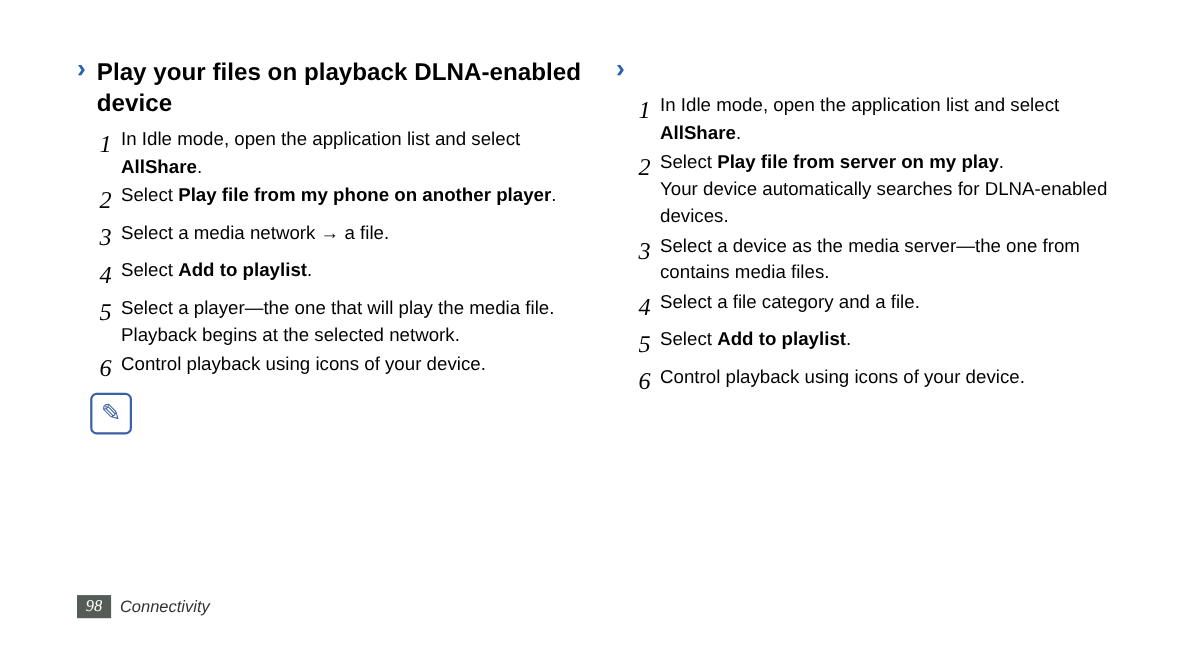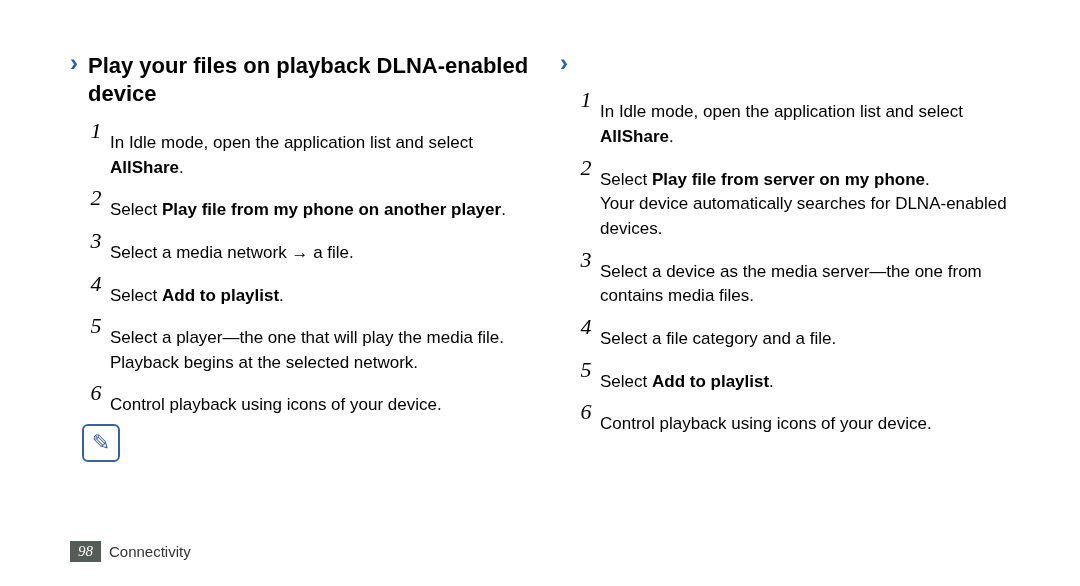--- a/index.html
+++ b/index.html
@@ -47,21 +47,20 @@
     font-family: "Georgia", "Times New Roman", serif;
     font-style: italic;
     font-size: 22px;
     width: 28px;
     flex: none;
     text-align: center;
     padding-top: 0px;
   }
   .step .txt {
     flex: 1;
-    margin-top: 16px;
   }
   .b { font-weight: 700; }
   .noteRow {
     display: flex;
     margin: 6px 0 0 12px;
     font-size: 17px;
     line-height: 1.45;
   }
   .noteIcon {
     width: 34px; height: 34px;
@@ -87,20 +86,21 @@
   }
   .pn {
     background: #555b57;
     color: #fff;
     padding: 2px 8px;
     font-style: italic;
     font-family: Georgia, serif;
     margin-right: 8px;
   }
   .ft {
+    font-style: italic;
     color: #333;
   }
 </style>
 </head>
 <body>
 
 <div class="page">
 
   <div class="col">
     <h2>
@@ -158,21 +158,21 @@
 
     <div class="step">
       <span class="num">1</span>
       <span class="txt">
         <span>In Idle mode, open the application list and select </span><span class="b">AllShare</span><span>.</span>
       </span>
     </div>
     <div class="step">
       <span class="num">2</span>
       <span class="txt">
-        <span>Select </span><span class="b">Play file from server on my phone</span><span>.</span><br>
+        <span>Select </span><span class="b">Play file from server on my play</span><span>.</span><br>
         <span>Your device automatically searches for DLNA-enabled devices.</span>
       </span>
     </div>
     <div class="step">
       <span class="num">3</span>
       <span class="txt">
         <span>Select a device as the media server—the one from contains media files.</span>
       </span>
     </div>
     <div class="step">

